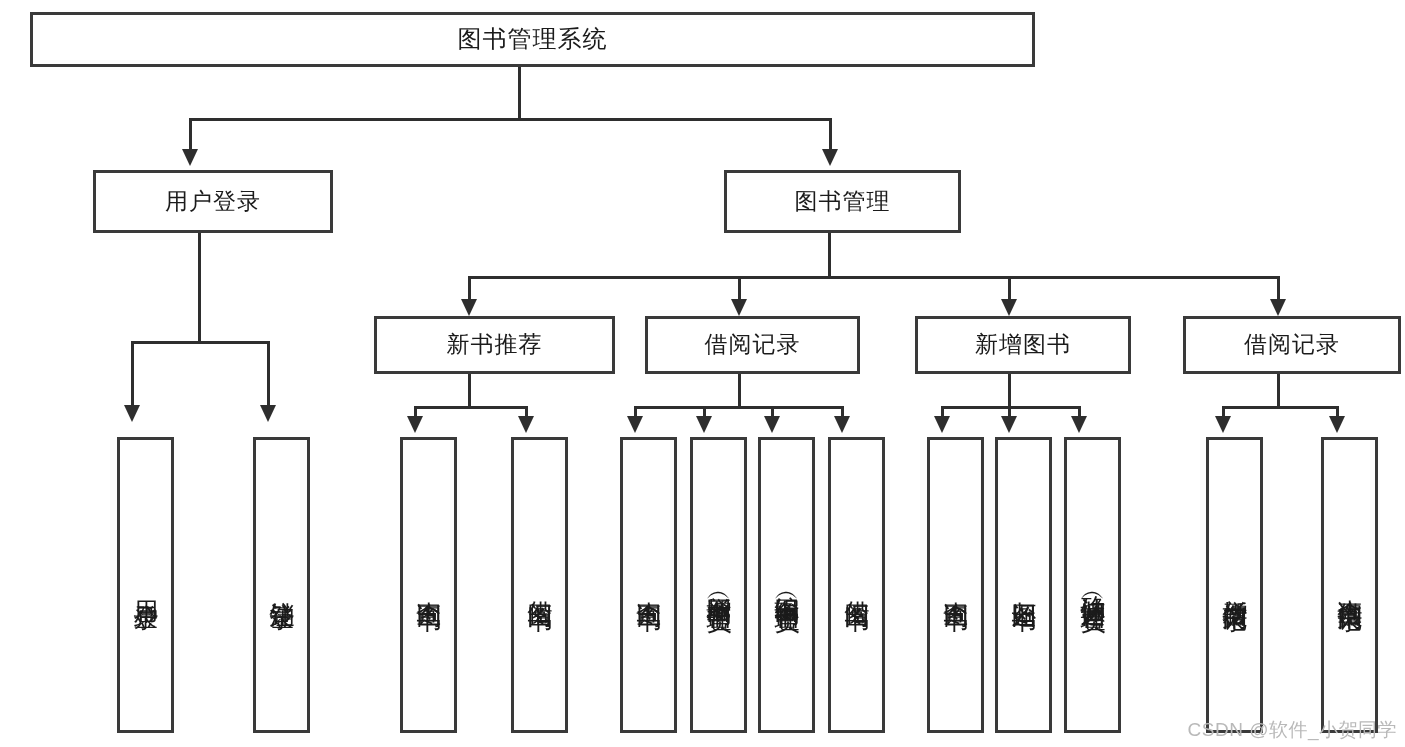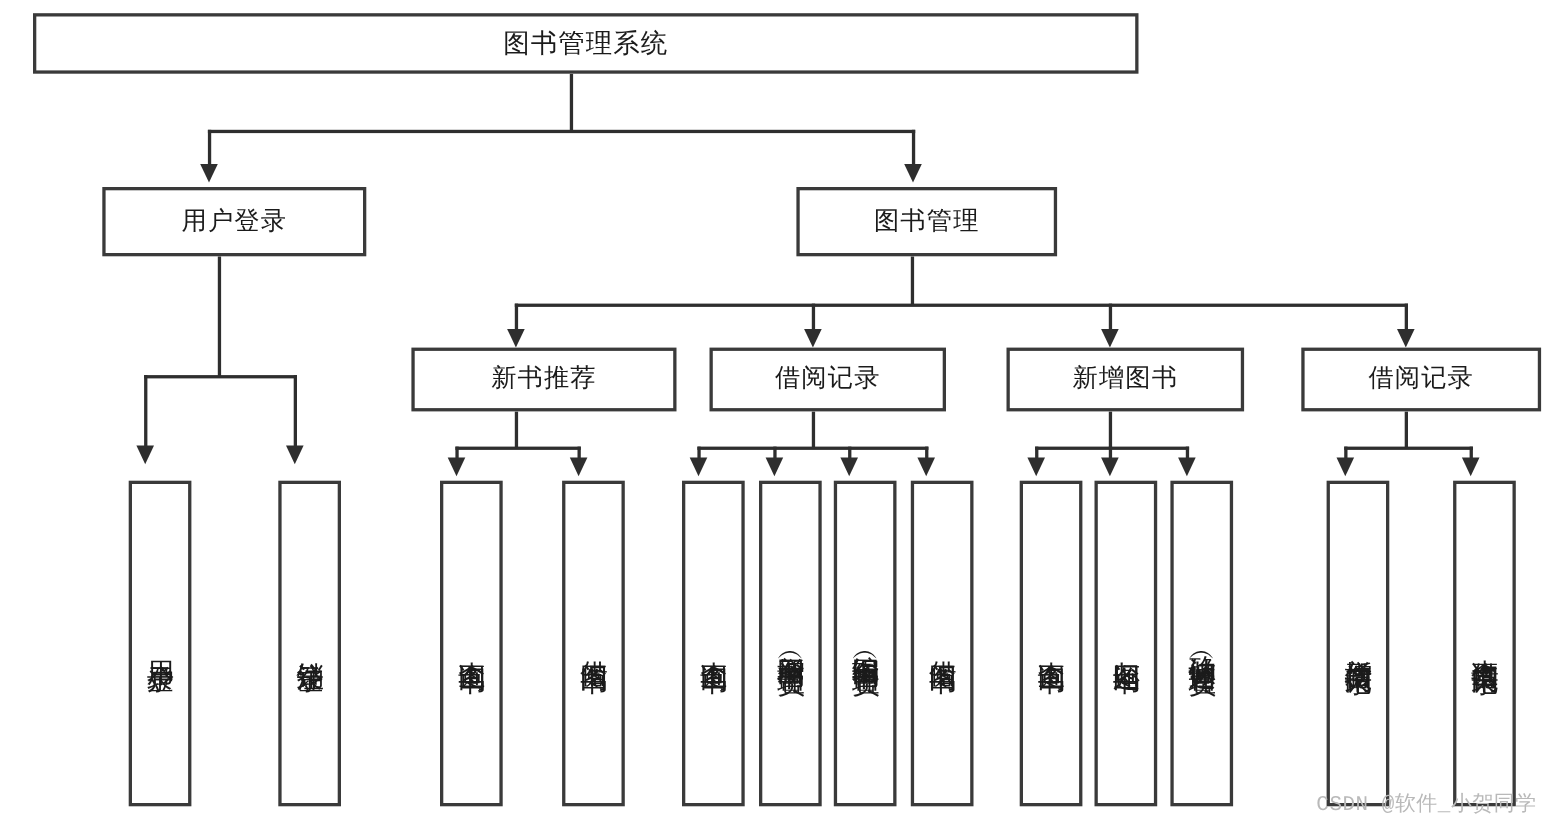--- a/index.html
+++ b/index.html
@@ -74,21 +74,21 @@
   
   #watermark {
     position: absolute;
     right: 8px;
     bottom: 4px;
     font-size: 19px;
     color: #b9b9b9;
     letter-spacing: 0.5px;
     white-space: nowrap;
     z-index: 5;
-    font-family: Liberation Mono, monospace;
+    font-family: Liberation Sans, sans-serif;
     text-align: center;
   }
 </style>
 </head>
 <body>
 
 <div id="canvas">
 
   <div class="node horiz root" style="left:17px; top:12px; width:1005px; height:55px;">
     <span>图书管理系统</span>

